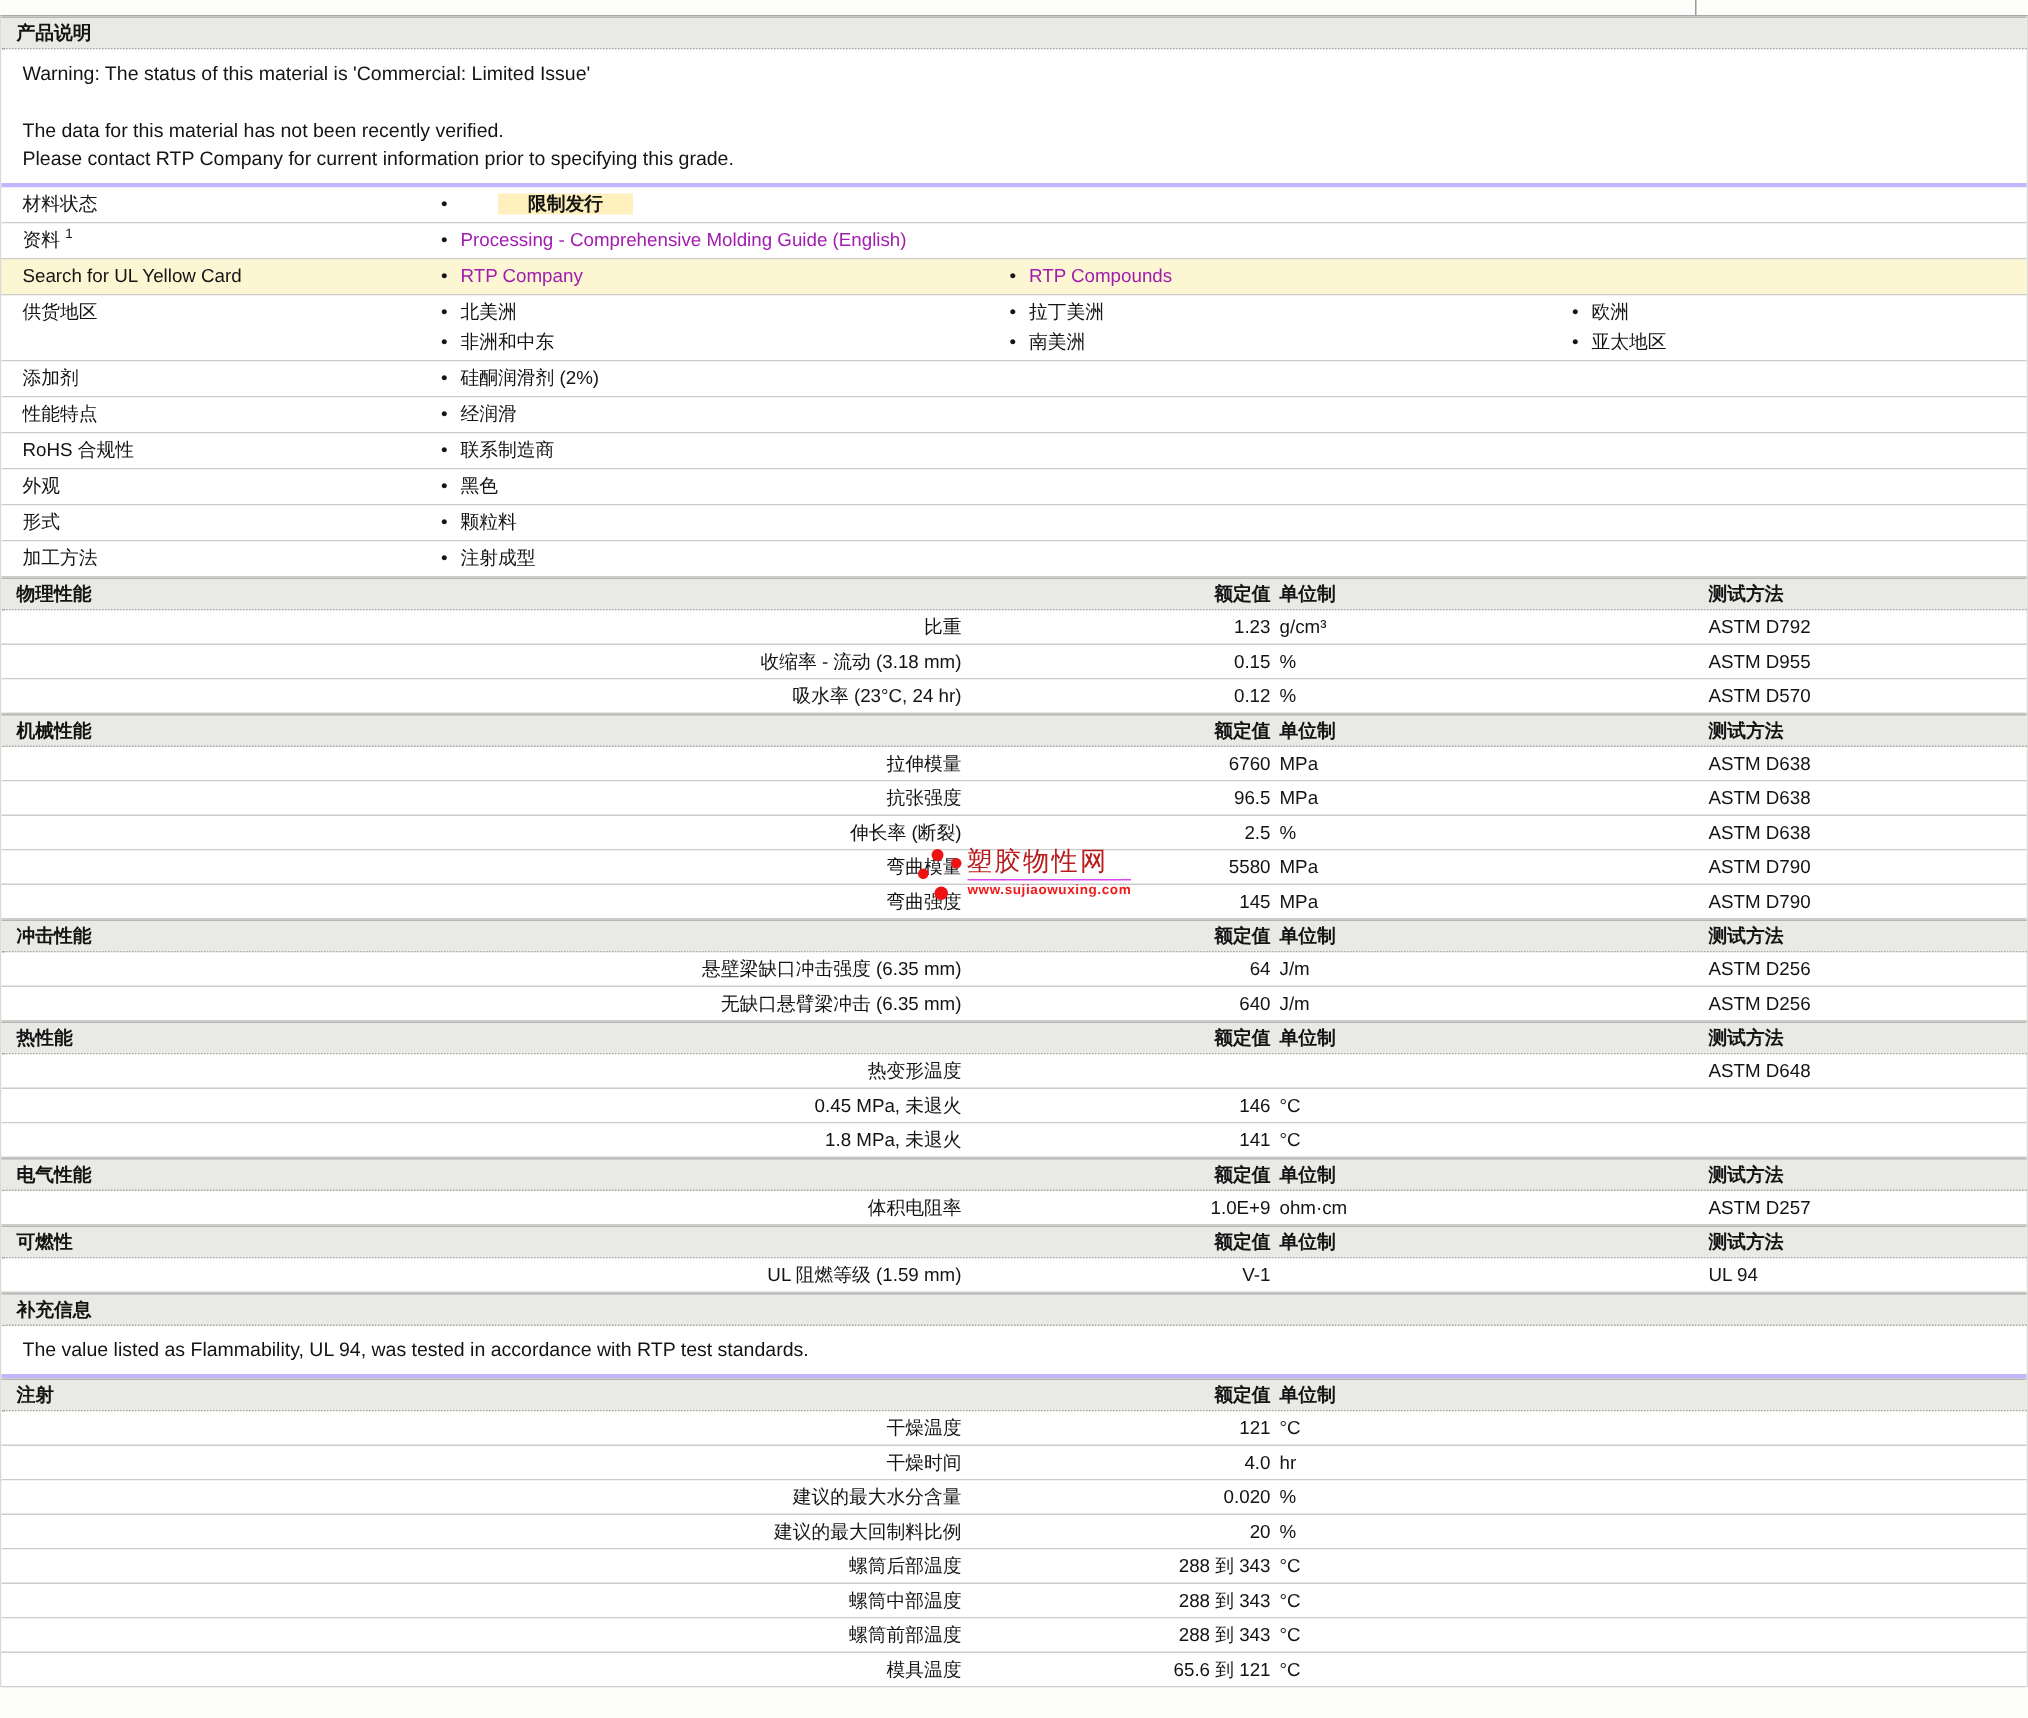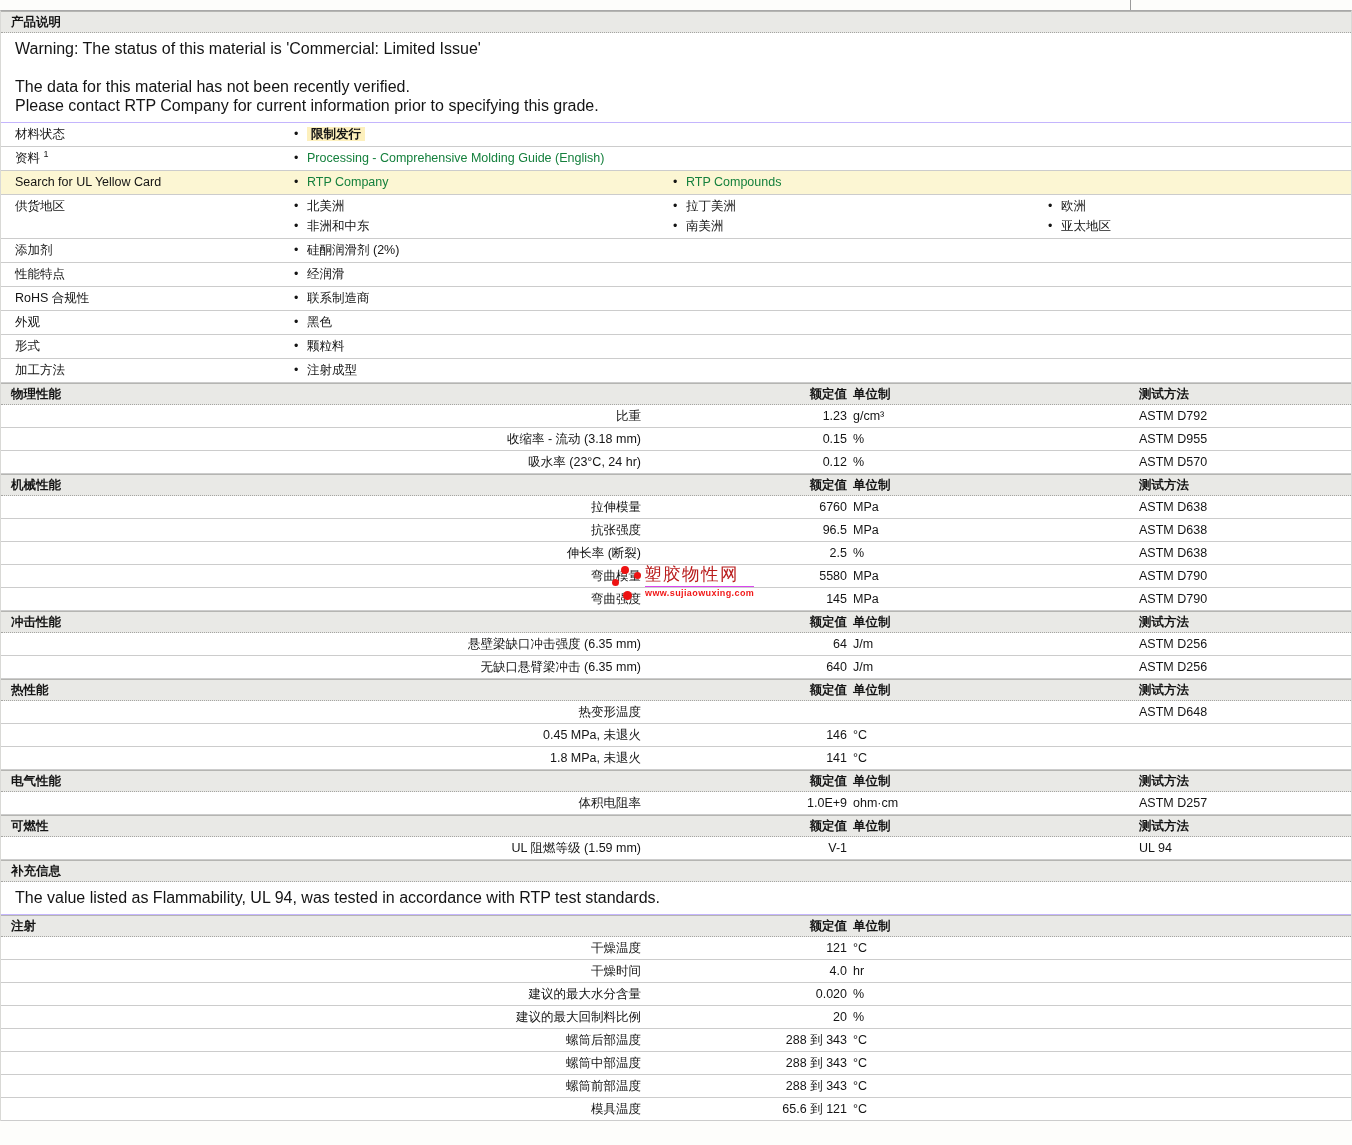--- a/index.html
+++ b/index.html
@@ -36,26 +36,26 @@
   .prow .plabel { padding-left:14px;text-align:right; }
   .prow .plabel.indent { padding-left:30px; }
 
   
   .gridB { display:grid; grid-template-columns:293px 379px 375px 1fr; }
   .brow { border-bottom:1px solid #cccccc; padding:1px 0 2px 0; background:#fff; }
   .brow.hl { background:#fcf6d3; }
   .brow .blabel { padding-left:14px; line-height:20px; }
   .b-item { line-height:20px; white-space:nowrap; }
   .b-dot { display:inline-block; width:13px; text-align:left; }
-  .marked { background:#fdf0bd; font-weight:bold; padding:0 4px; }
-  .lnk { color:#15803d; cursor:pointer; text-decoration:none; }
+  .marked { background:#fdf0bd; font-weight:bold; padding:0 20px;margin-left:25px; }
+  .lnk { color:#a21caf; cursor:pointer; text-decoration:none; }
   sup { font-size:9px; vertical-align:super; line-height:0; }
 
   
-  .text-row { border-bottom:1px solid #c4b5fd; padding:6px 0 7px 14px; line-height:19px; font-size:16px; background:#fff; }
+  .text-row { border-bottom:3px solid #c4b5fd; padding:6px 0 7px 14px; line-height:19px; font-size:13px; background:#fff; }
   .text-line { min-height:19px; }
 
   
   .watermark { position:absolute; left:606px; top:551px; width:150px; height:56px; pointer-events:none; z-index:5; }
   .wm-dot { position:absolute; border-radius:50%; background:#ee1212; }
   .wm-d1 { left:14px; top:4px;  width:8px; height:8px; }
   .wm-d2 { left:27px; top:10px; width:7px; height:7px; }
   .wm-d3 { left:5px;  top:17px; width:7px; height:7px; }
   .wm-d4 { left:16px; top:29px; width:9px; height:9px; }
   .wm-name {

